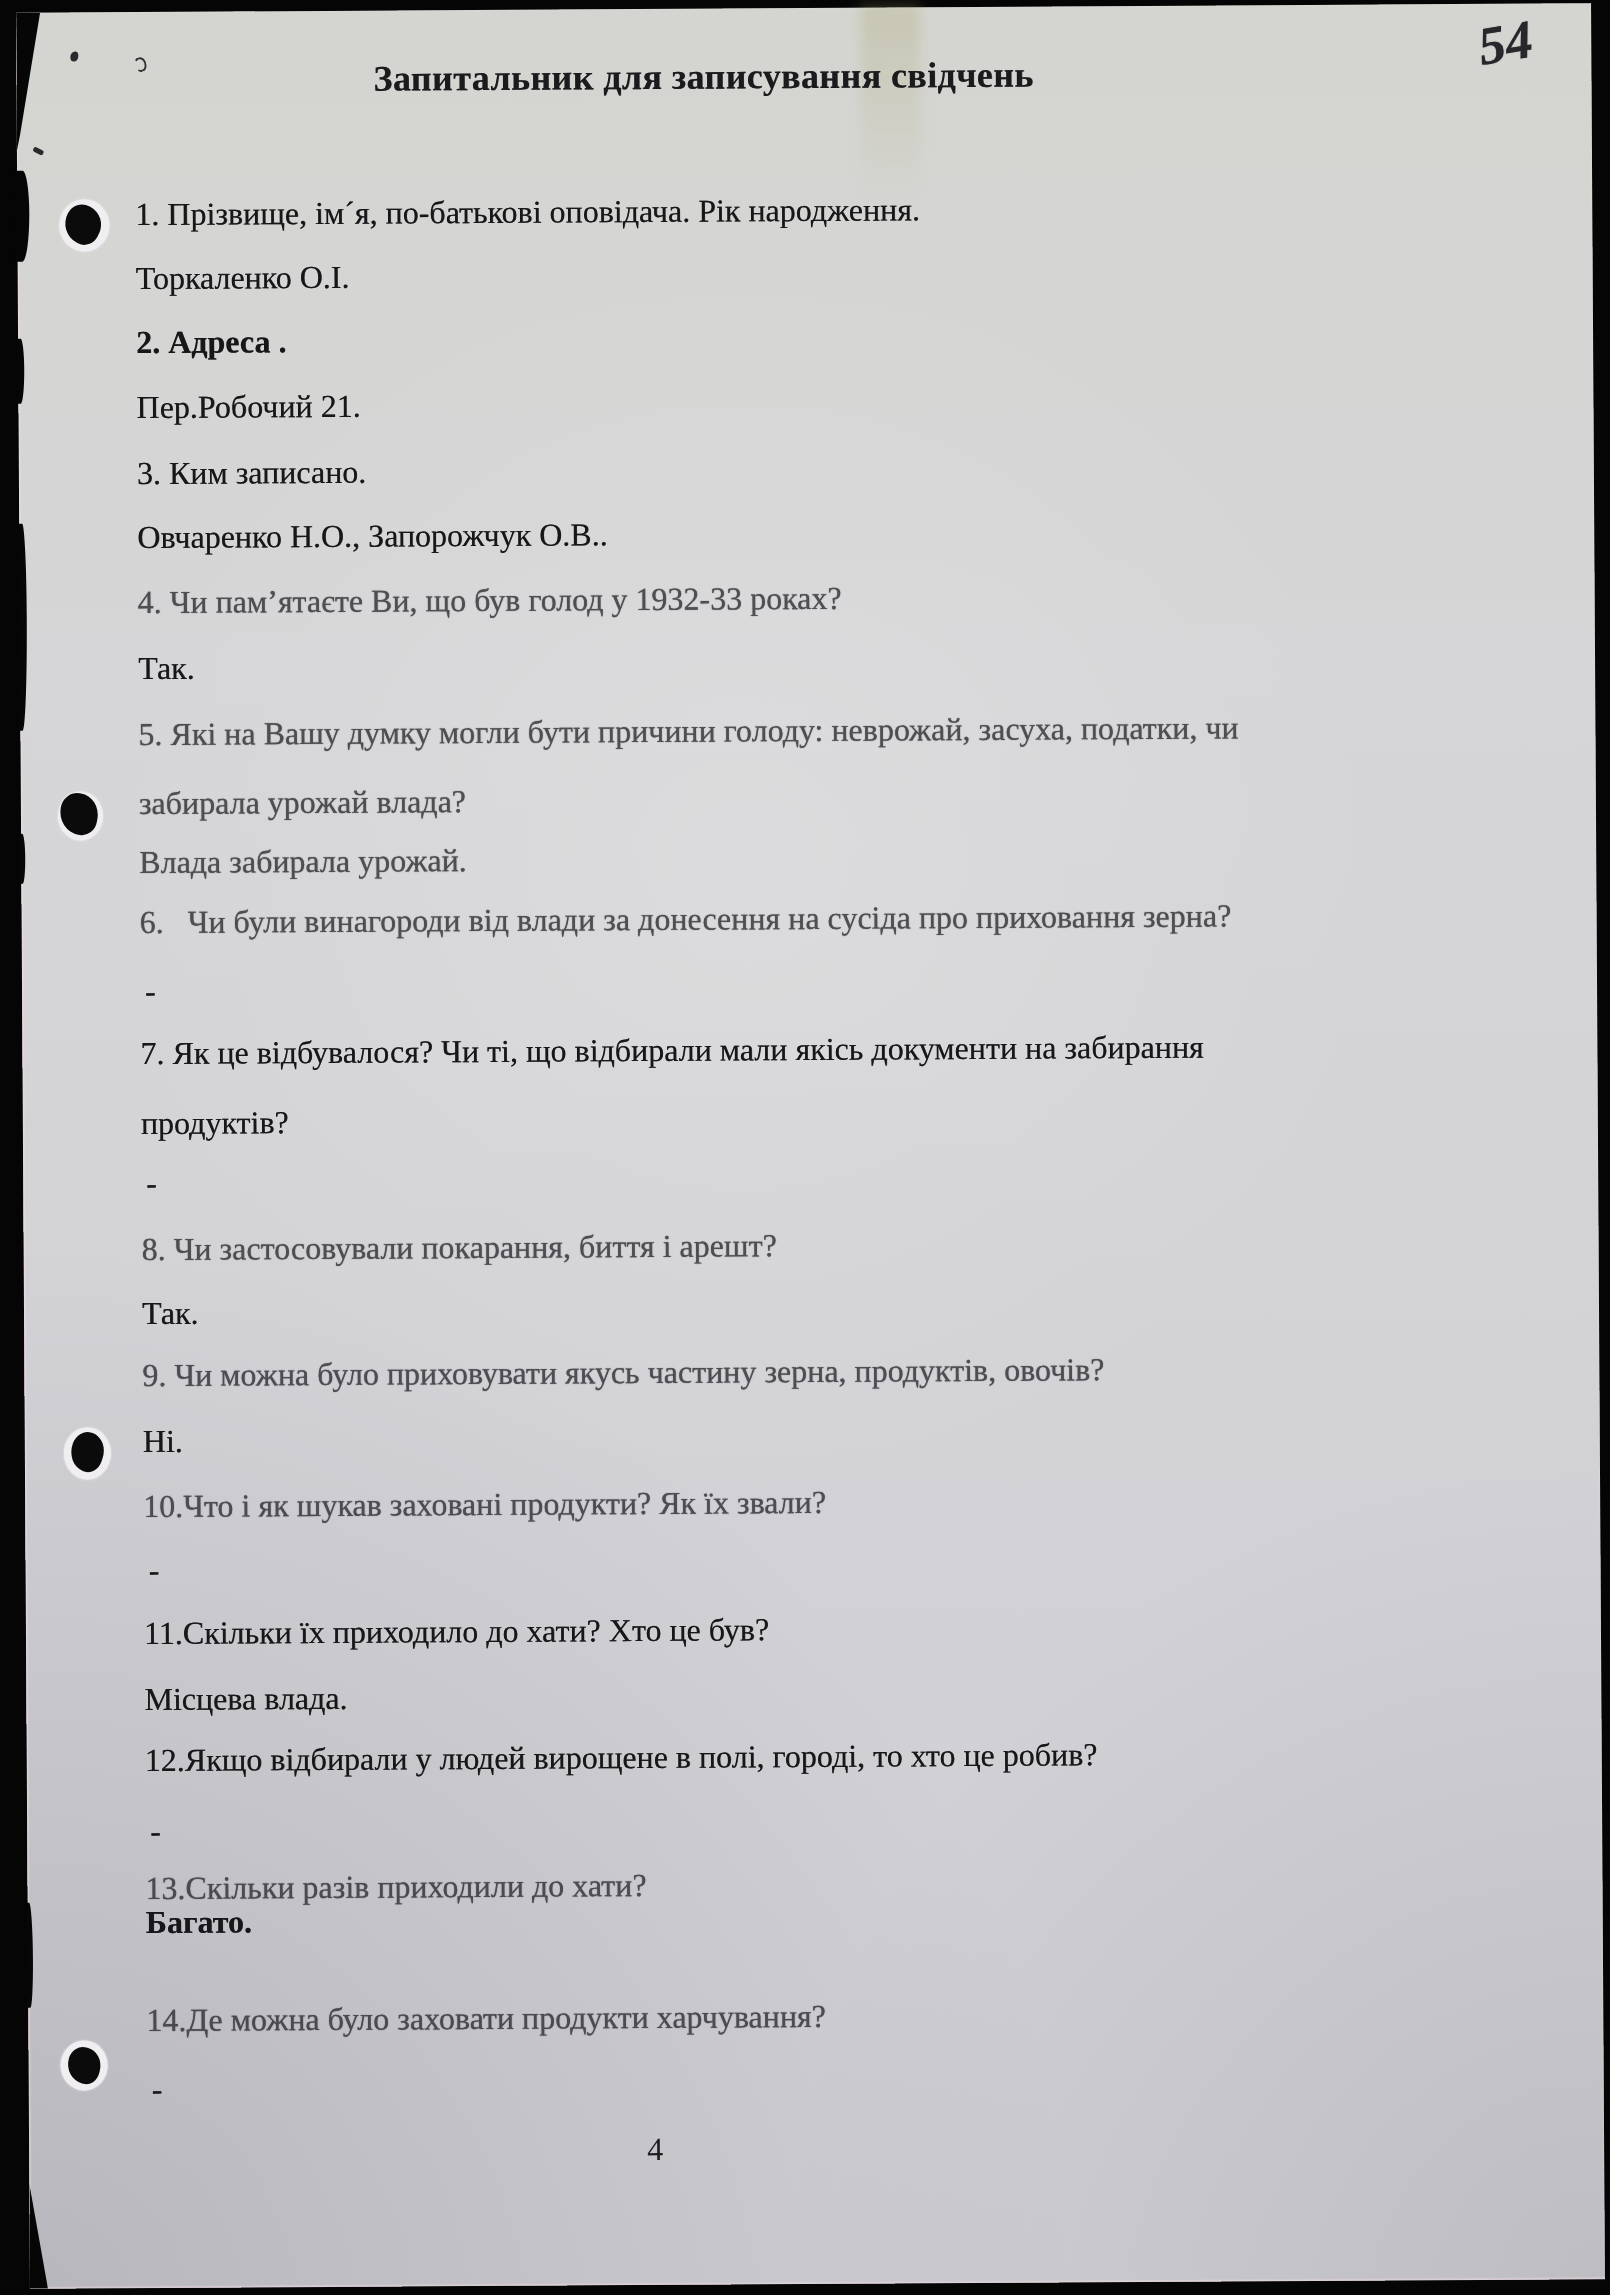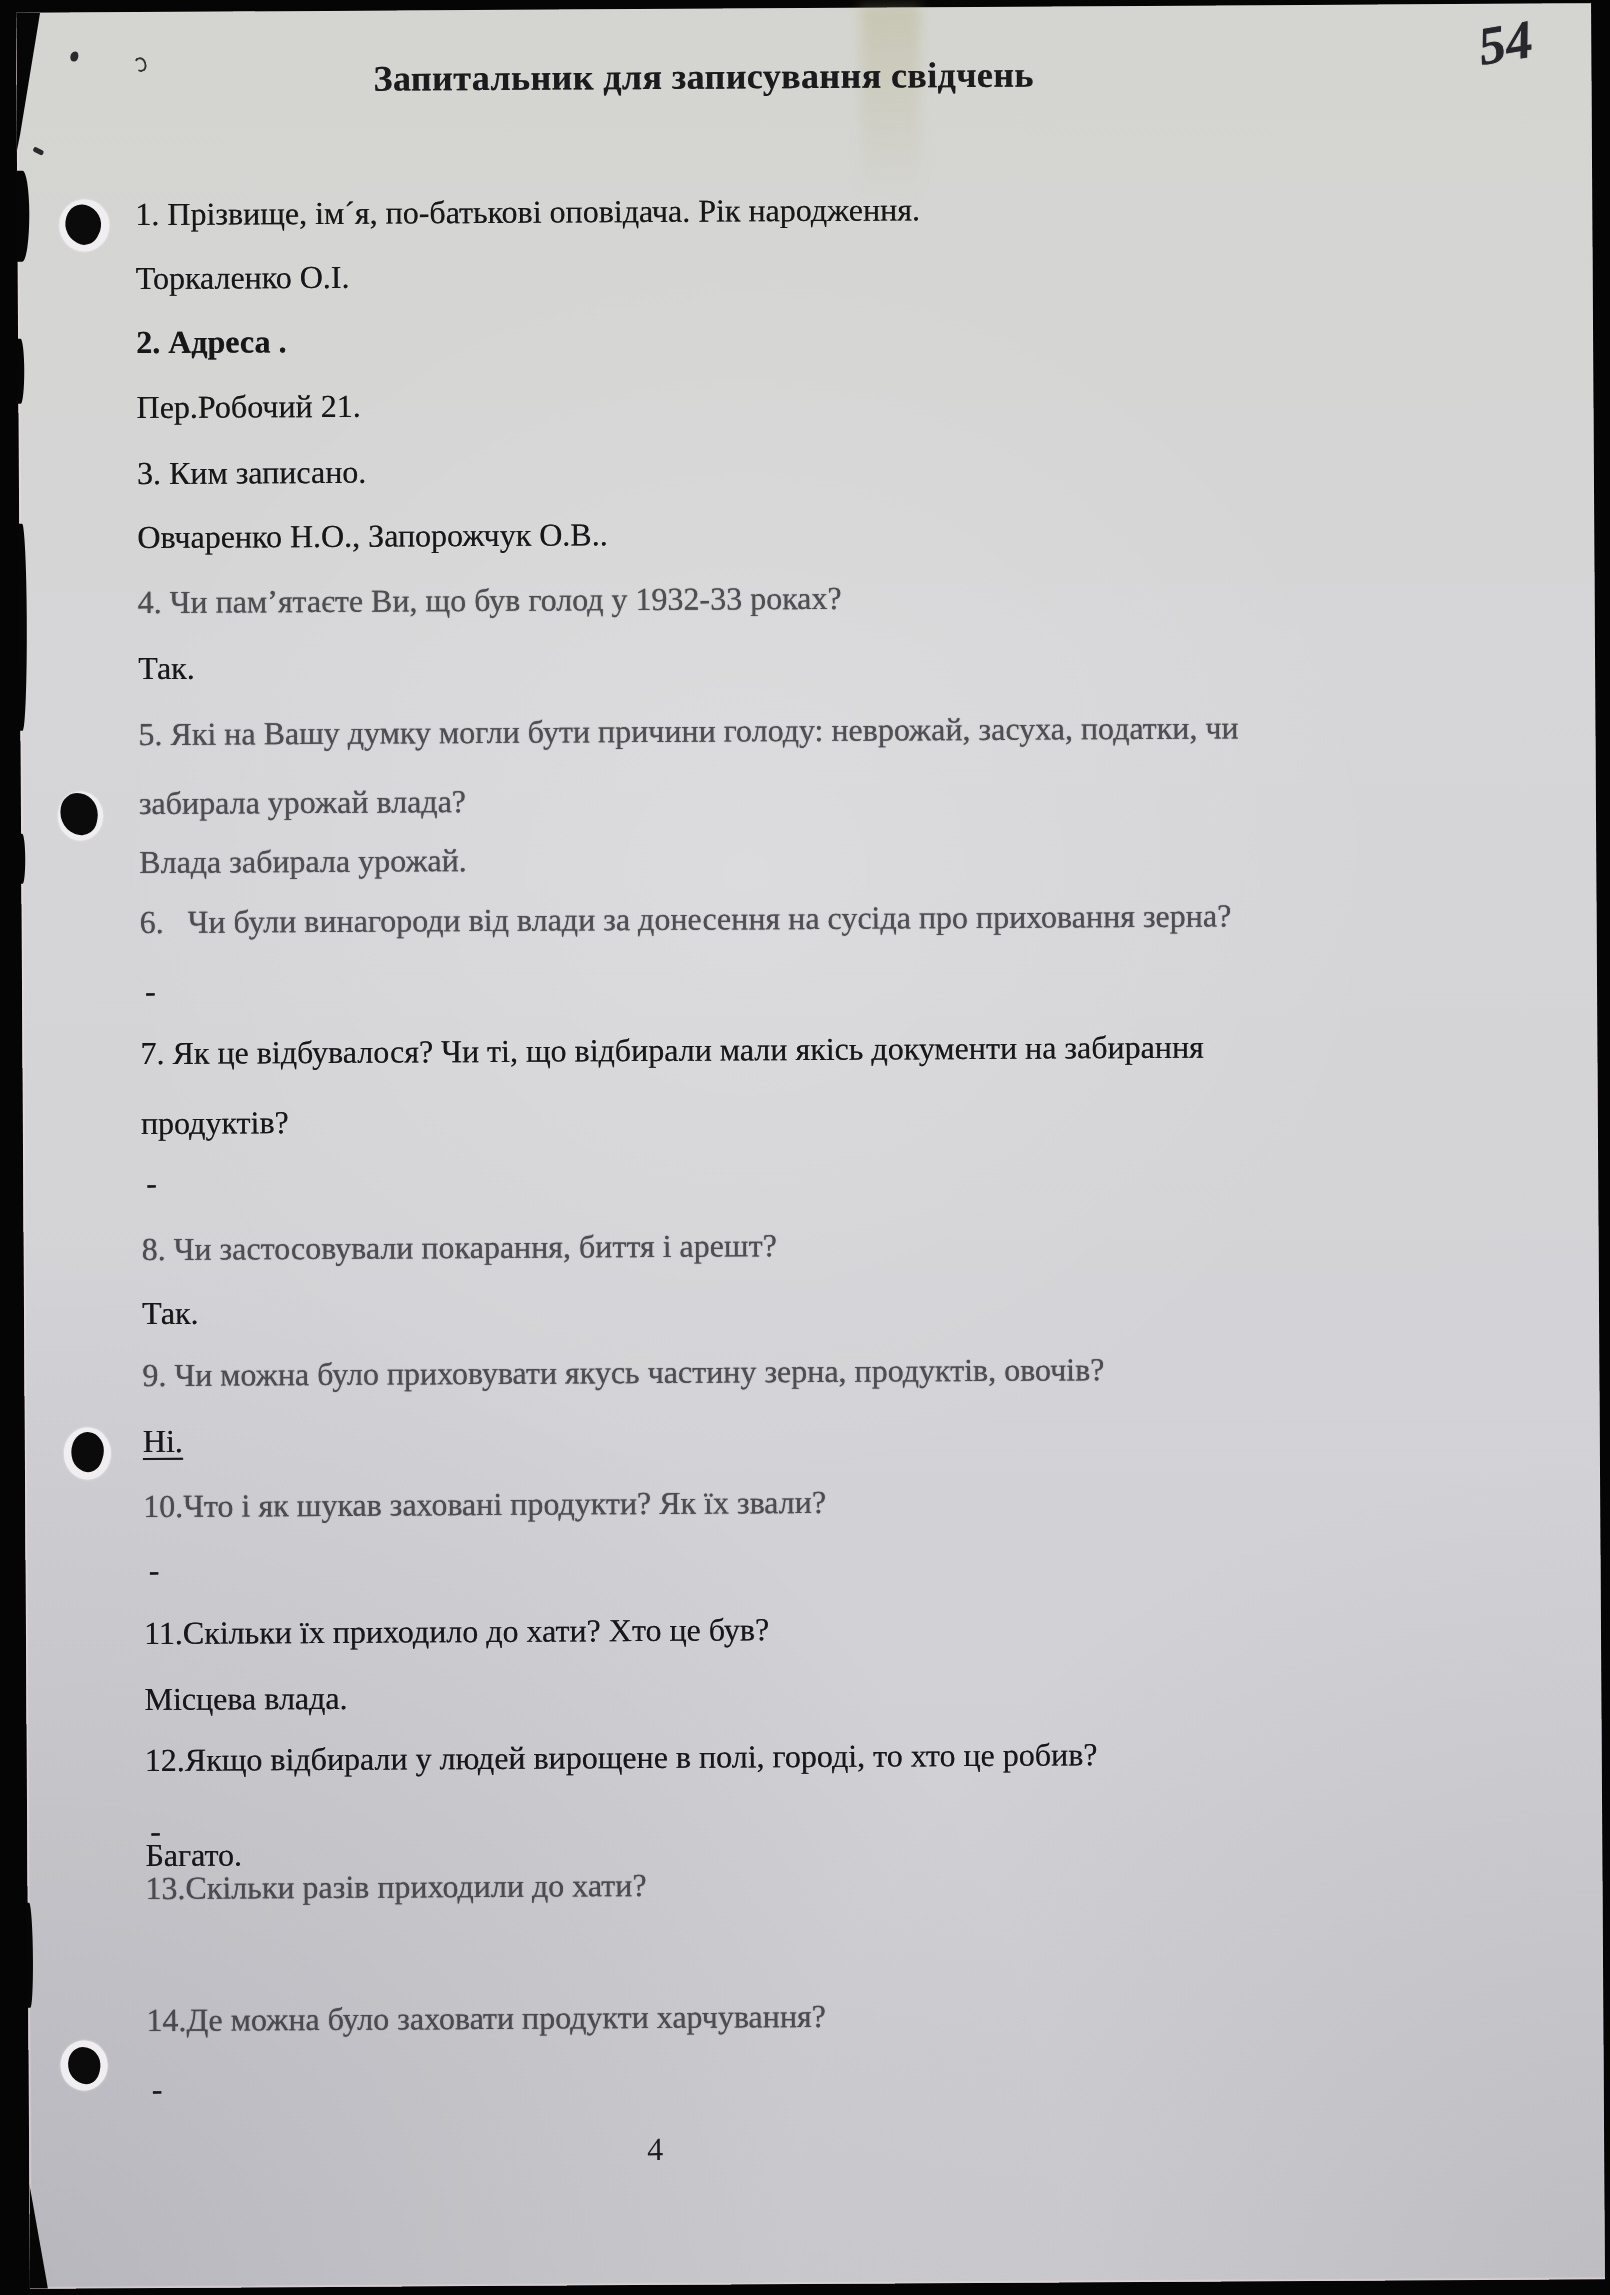--- a/index.html
+++ b/index.html
@@ -50,21 +50,20 @@
     position:absolute;
     font-size:32px;line-height:39px;
     color:#17171a;white-space:pre;
     text-shadow:0.3px 0 0 rgba(23,23,26,.7);
   }
   .faint{
     color:#303036;opacity:.82;
     text-shadow:0 0 1.1px rgba(48,48,54,.95);
   }
   .underlined{
-    text-decoration:underline;
     text-underline-offset:5.7px;
     text-decoration-thickness:2.4px;
   }
   .hole{
     position:absolute;
     background:#f0eef1;
     border-radius:50%;
     box-shadow:0 0 2.4px rgba(250,248,250,.8);
   }
   .hole::after{
@@ -113,21 +112,21 @@
       <div class="line" style="top: 1282px; left: 118px;">Так.</div>
       <div class="line faint" style="top: 1344px; left: 118px;">9. Чи можна було приховувати якусь частину зерна, продуктів, овочів?</div>
       <div class="line underlined" style="top: 1410px; left: 118px;">Ні.</div>
       <div class="line faint" style="top: 1475px; left: 118px;">10.Что і як шукав заховані продукти? Як їх звали?</div>
       <div class="line" style="top: 1539px; left: 123px;">-</div>
       <div class="line" style="top: 1602px; left: 118px;">11.Скільки їх приходило до хати? Хто це був?</div>
       <div class="line" style="top: 1668px; left: 118px;">Місцева влада.</div>
       <div class="line" style="top: 1729px; left: 118px;">12.Якщо відбирали у людей вирощене в полі, городі, то хто це робив?</div>
       <div class="line" style="top: 1800px; left: 123px;">-</div>
       <div class="line faint" style="top: 1857px; left: 118px;">13.Скільки разів приходили до хати?</div>
-      <div class="line" style="top: 1824px; left: 118px;">Багато.</div>
+      <div class="line" style="top: 1891px; left: 118px; font-weight: bold;">Багато.</div>
       <div class="line faint" style="top: 1989px; left: 118px;">14.Де можна було заховати продукти харчування?</div>
       <div class="line" style="top: 2058px; left: 123px;">-</div>
     </div>
 
   <div class="page-num">4</div>
 
   <div class="hole" style="left:42px;top:187px;width:50px;height:52px;--bi:5.7px 8px 8px 4.9px;--br:28deg;"></div>
   <div class="hole" style="left:37px;top:779px;width:45px;height:49px;--bi:1.6px 4.9px 6.5px 2.4px;--br:10deg;"></div>
   <div class="hole" style="left:39px;top:1415px;width:47px;height:52px;--bi:4.9px 6.5px 8px 7.3px;--br:20deg;"></div>
   <div class="hole" style="left:32px;top:2028px;width:47px;height:50px;--bi:6.5px 6.5px 7.3px 7.3px;--br:15deg;"></div>

